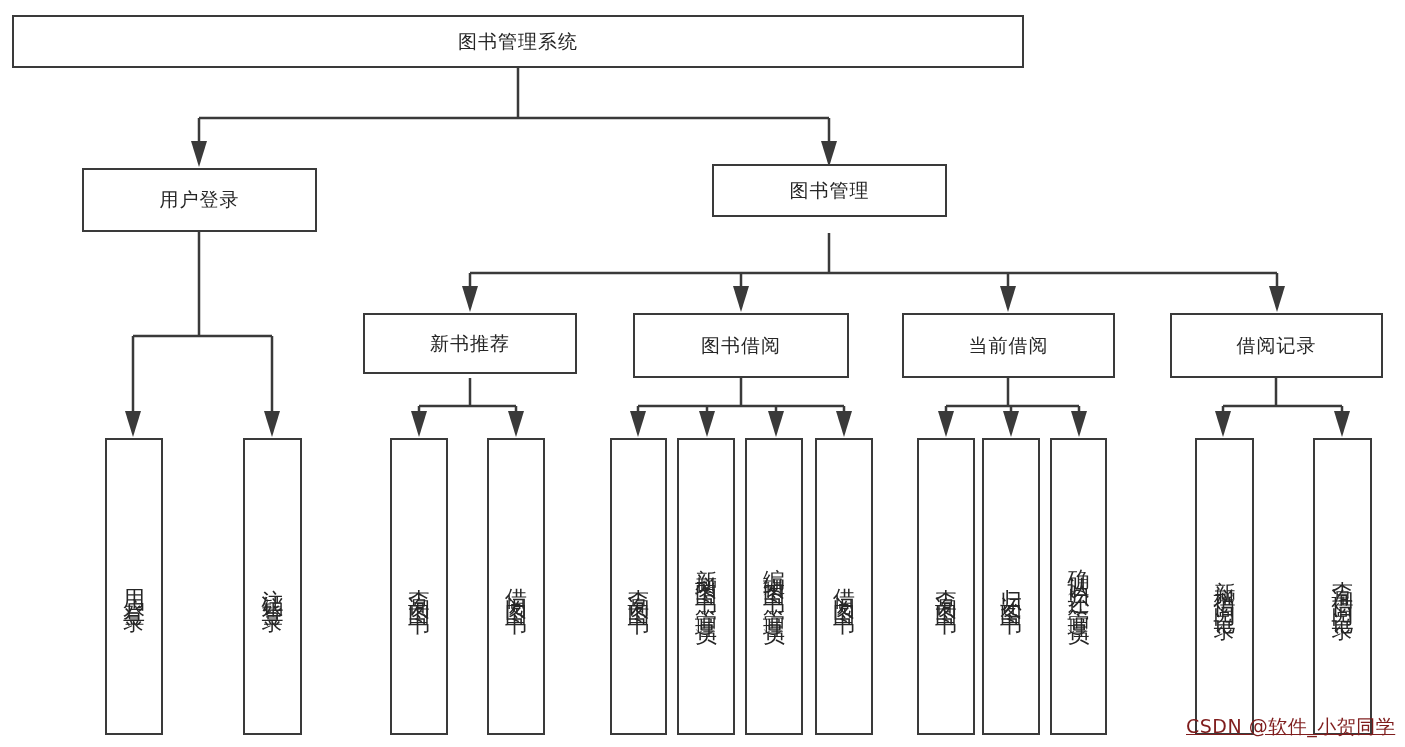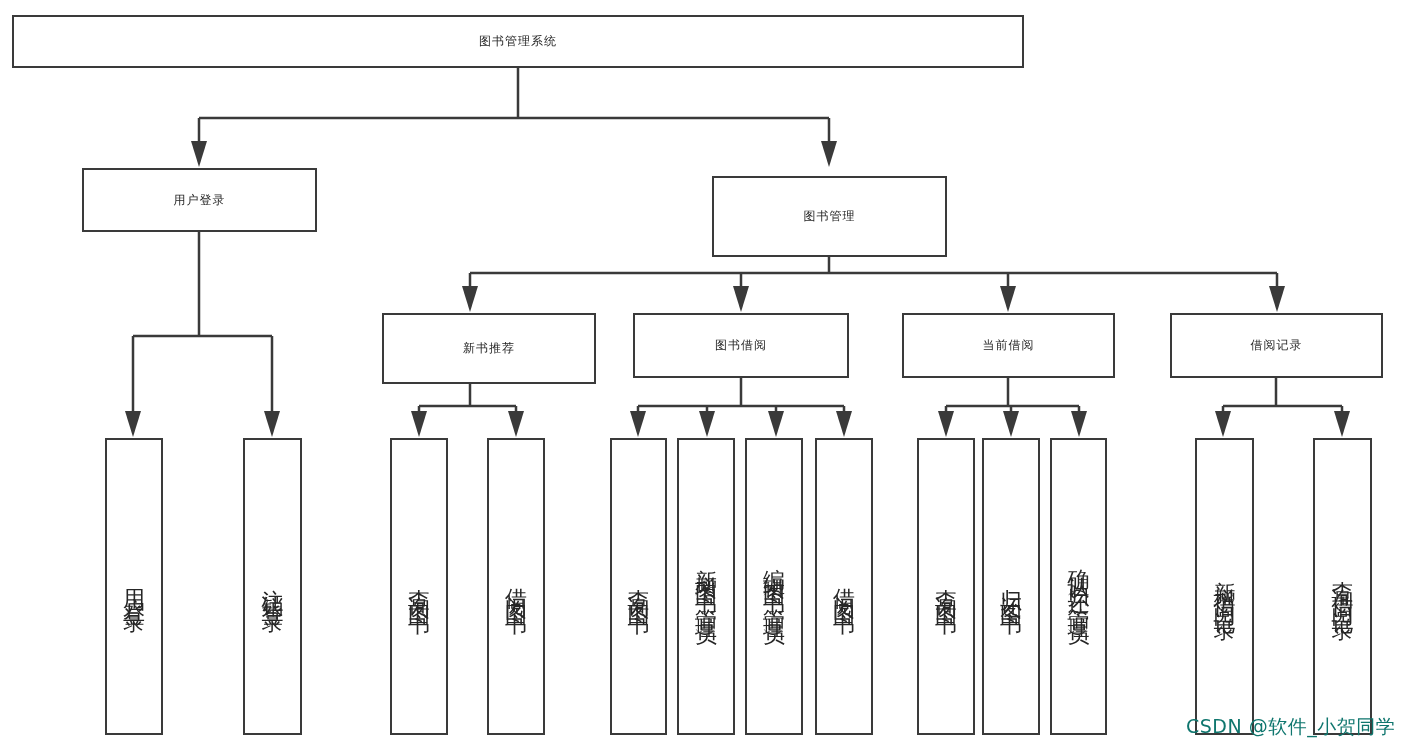--- a/index.html
+++ b/index.html
@@ -16,44 +16,45 @@
     position: absolute;
     box-sizing: border-box;
     border: 2.5px solid #3a3a3a;
     background: #ffffff;
     display: flex;
     align-items: center;
     justify-content: center;
     color: #262626;
   }
   .hbox span {
-    font-size: 12px;
+    font-size: 19px;
     letter-spacing: 1px;
     white-space: nowrap;
     color: #262626;
   }
   .vbox { border-width: 2.5px; }
   .vbox span {
     writing-mode: vertical-rl;
     text-orientation: mixed;
     font-size: 22px;
     letter-spacing: 8px;
     line-height: 1;
     color: #262626;
     white-space: nowrap;
   }
   .watermark {
     position: absolute;
     left: 1186px;
     top: 714px;
     font-size: 19px;
-    color: #0f766e;
+    color: #7f1d1d;
     letter-spacing: 0.5px;
     white-space: nowrap;
     z-index: 5;
+    text-decoration: underline;
   }
 </style>
 </head>
 <body>
 
 <div class="canvas">
 
   <svg width="1405" height="747" viewBox="0 0 1405 747">
     <defs>
       <path id="arr" d="M -8 -26 L 8 -26 L 0 0 Z"></path>
@@ -90,25 +91,25 @@
     </g>
   </svg>
 
   <div class="box hbox" style="left:12px;top:15px;width:1012px;height:53px">
     <span>图书管理系统</span>
   </div>
 
   <div class="box hbox" style="left:82px;top:168px;width:235px;height:64px">
     <span>用户登录</span>
   </div>
-  <div class="box hbox" style="left:712px;top:176px;width:235px;height:81px">
+  <div class="box hbox" style="left:712px;top:164px;width:235px;height:53px">
     <span>图书管理</span>
   </div>
 
-  <div class="box hbox" style="left:382px;top:313px;width:214px;height:71px">
+  <div class="box hbox" style="left:363px;top:313px;width:214px;height:61px">
     <span>新书推荐</span>
   </div>
   <div class="box hbox" style="left:902px;top:313px;width:213px;height:65px">
     <span>当前借阅</span>
   </div>
   <div class="box hbox" style="left:633px;top:313px;width:216px;height:65px">
     <span>图书借阅</span>
   </div>
   <div class="box hbox" style="left:1170px;top:313px;width:213px;height:65px">
     <span>借阅记录</span>

